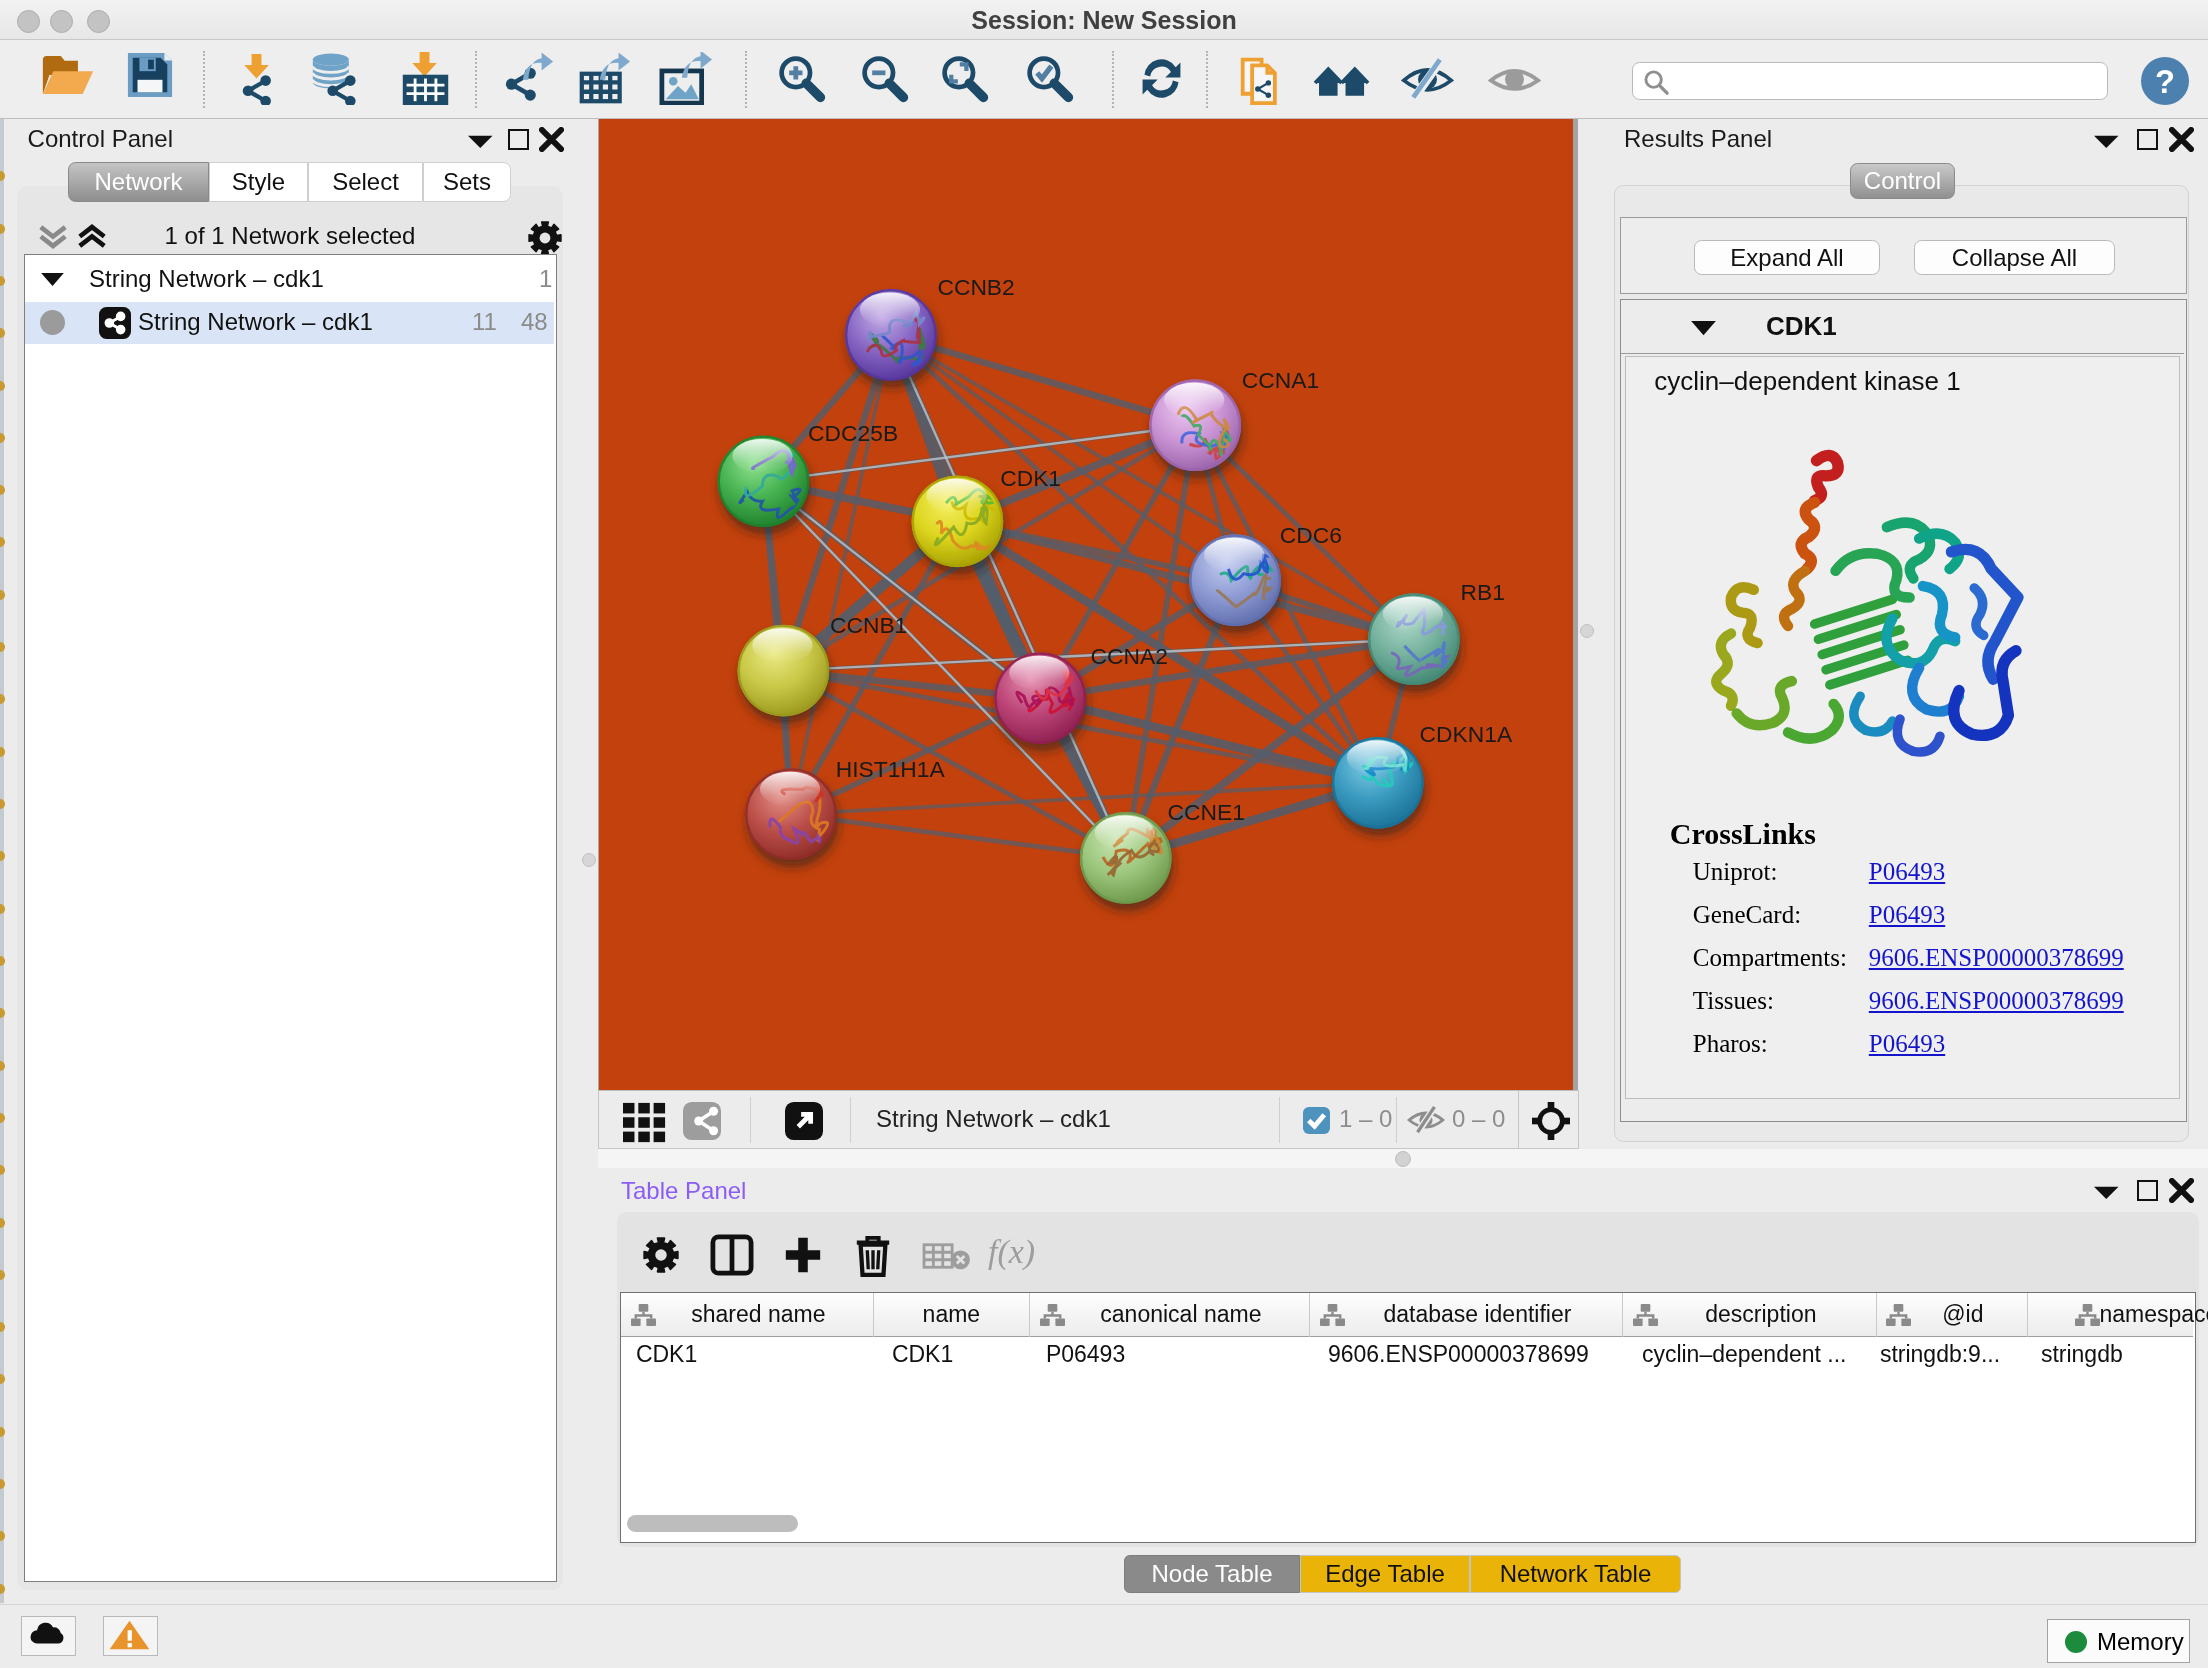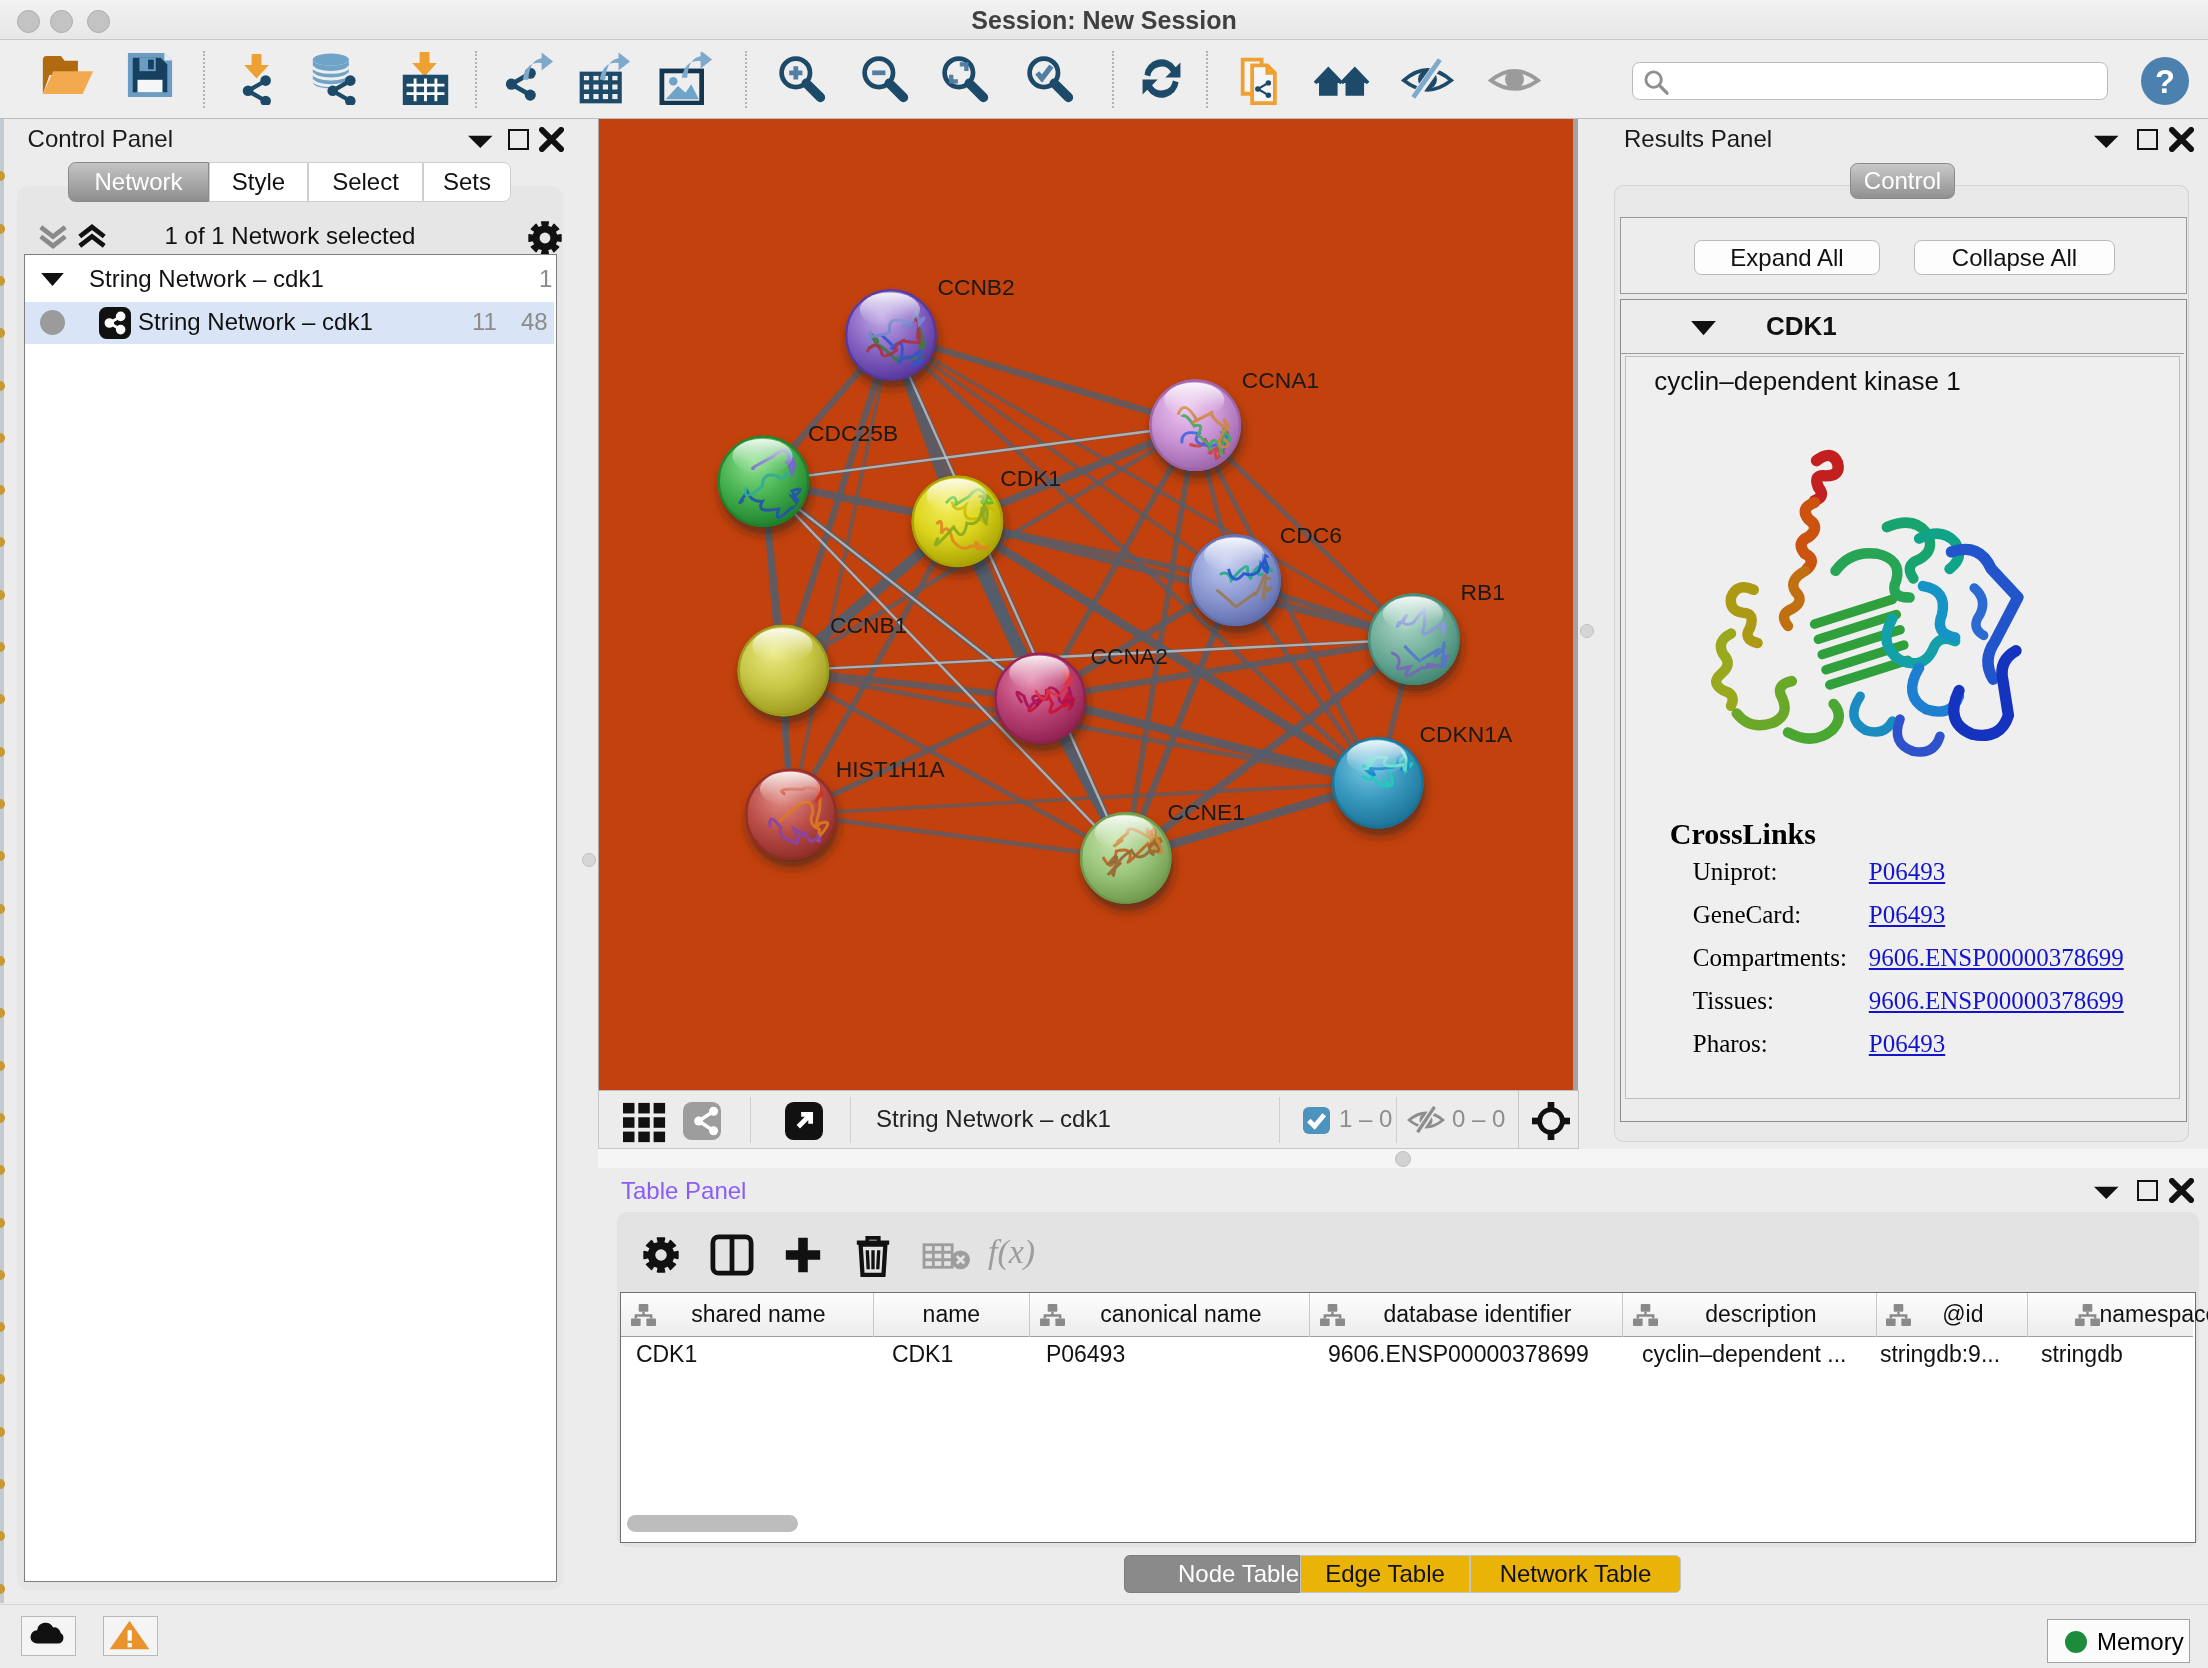--- a/index.html
+++ b/index.html
@@ -43,21 +43,21 @@
 .xlink { color:#1414cc; text-decoration:underline; }
 
 #tp-title { left:621px; top:1177px; font-size:24px; color:#8b5cf6; }
 #tp-cont { left:617px; top:1212px; width:1582px; height:335px; background:#e3e3e3; border-radius:9.5px; }
 #tp-table { position:absolute; left:2.9px; top:80px; width:1576px; height:251px; background:#fff; border:1.9px solid #6f6f6f; }
 #tp-hdr { position:absolute; left:0; top:0; width:1572px; height:44px; background:linear-gradient(#fefefe,#ececec); border-bottom:1.9px solid #9d9d9d; }
 .th { position:absolute; top:0; height:44px; font-size:23px; color:#111; text-align:center; line-height:42px; border-right:1.9px solid #c9c9c9; }
 .td { position:absolute; top:48px; font-size:23px; color:#111; }
 #tp-scroll { position:absolute; left:5.7px; top:222px; width:171px; height:17px; background:#bdbdbd; border-radius:8.6px; }
 .btab { position:absolute; top:1555px; height:38px; background:#eab308; border:1px solid #c4c4c4; font-size:24px; text-align:center; line-height:36px; color:#111; }
-.btabsel { background:#8a8a8a; color:#fff; border-color:#7d7d7d;text-align:right; }
+.btabsel { background:#8a8a8a; color:#fff; border-color:#7d7d7d; }
 
 #statusbar { left:0; top:1604px; width:2208px; height:65px; background:#ececec; border-top:1.9px solid #d4d4d4; }
 .sbtn { position:absolute; top:11.4px; width:55px; height:40px; background:#f4f4f4; border:1.9px solid #b9b9b9; }
 #memory { position:absolute; left:2047px; top:14.3px; width:143px; height:44px; background:#fbfbfb; border:1.9px solid #a3a3a3; font-size:24px; color:#000; }
 </style>
 </head>
 <body>
 <div id="stage">
   <div id="titlebar" class="abs">
     <div class="tl" style="left:17px;"></div>

